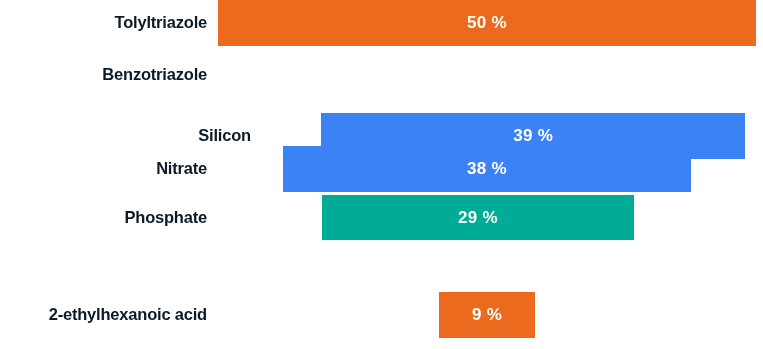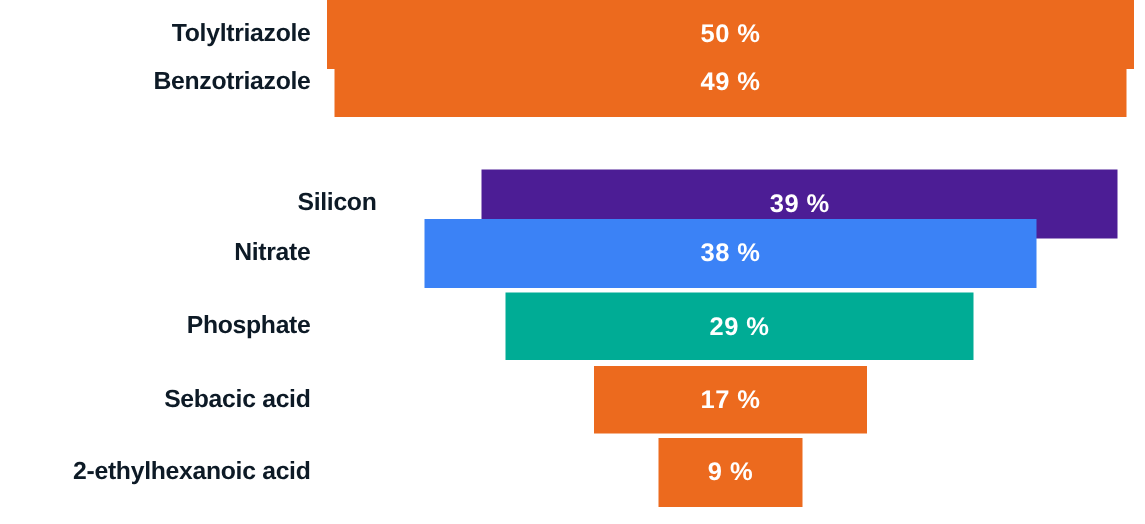--- a/index.html
+++ b/index.html
@@ -76,48 +76,39 @@
 <body>
 
 <div id="chart-canvas">
   <div class="chart-rows">
       <div class="chart-row" style="top: 0px; height: 45.5px;">
         <div class="row-label">Tolyltriazole</div>
         <div class="row-bar" style="left: 218px; width: 538px; background: rgb(236, 106, 30);">
           <span class="bar-value">50 %</span>
         </div>
       </div>
-      <div class="chart-row" style="top: 32px; height: 45.5px;">
+      <div class="chart-row" style="top: 52px; height: 45.5px;">
         <div class="row-label">Benzotriazole</div>
-        <div class="row-bar" style="left: 223.38px; width: 527.24px; background: rgb(236, 106, 30);">
-          <span class="bar-value">49 %</span>
-        </div>
       </div>
       <div class="chart-row" style="top: 113px; height: 45.5px; margin-left: 44px;">
         <div class="row-label">Silicon</div>
-        <div class="row-bar" style="left: 277.18px; width: 424px; background: #4c1d95;">
+        <div class="row-bar" style="left: 277.18px; width: 424px; background: #3b82f6;">
           <span class="bar-value">39 %</span>
         </div>
       </div>
       <div class="chart-row" style="top: 146.1px; height: 45.5px; text-decoration: underline;">
         <div class="row-label">Nitrate</div>
         <div class="row-bar" style="left: 282.56px; width: 408.88px; background: #3b82f6;">
           <span class="bar-value">38 %</span>
         </div>
       </div>
       <div class="chart-row" style="top: 194.8px; height: 45.5px;">
         <div class="row-label">Phosphate</div>
-        <div class="row-bar" style="left: 337px; width: 312.04px; background: rgb(0, 172, 149);">
+        <div class="row-bar" style="left: 322px; width: 312.04px; background: rgb(0, 172, 149);">
           <span class="bar-value">29 %</span>
-        </div>
-      </div>
-      <div class="chart-row" style="top: 243.5px; height: 45.5px;">
-        <div class="row-label">Sebacic acid</div>
-        <div class="row-bar" style="left: 395.54px; width: 182.92px; background: rgb(236, 106, 30);">
-          <span class="bar-value">17 %</span>
         </div>
       </div>
       <div class="chart-row" style="top: 292.2px; height: 45.5px;">
         <div class="row-label">2-ethylhexanoic acid</div>
         <div class="row-bar" style="left: 438.58px; width: 96.84px; background: rgb(236, 106, 30);">
           <span class="bar-value">9 %</span>
         </div>
       </div>
     </div>
 </div>

